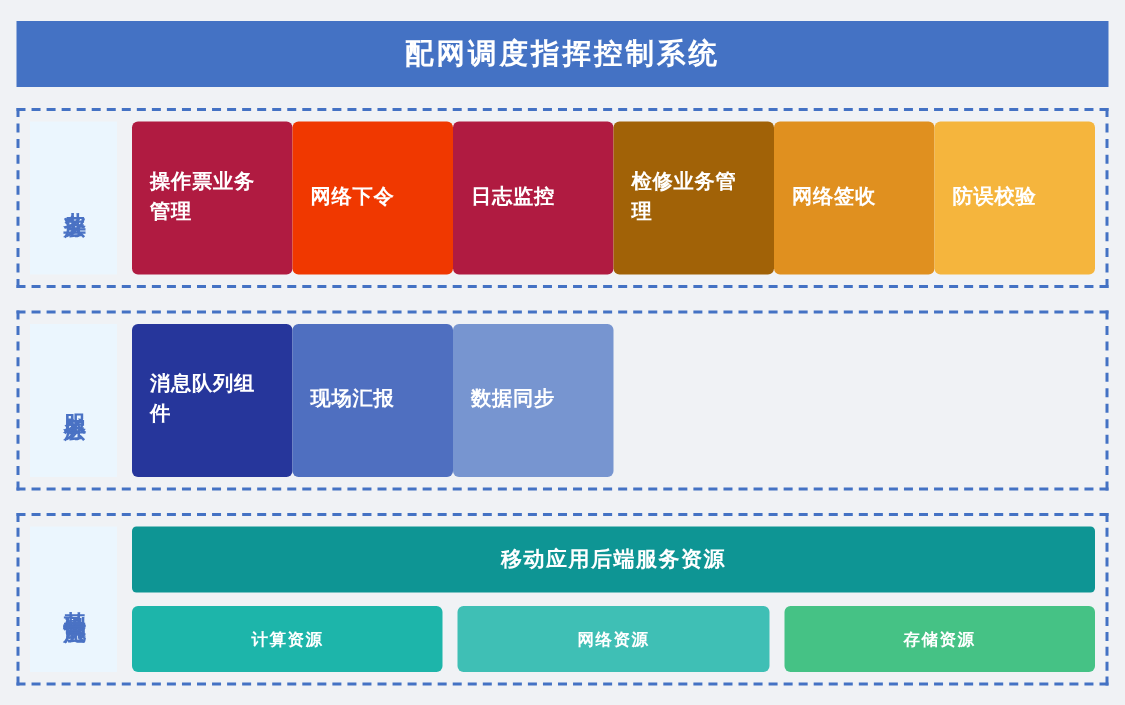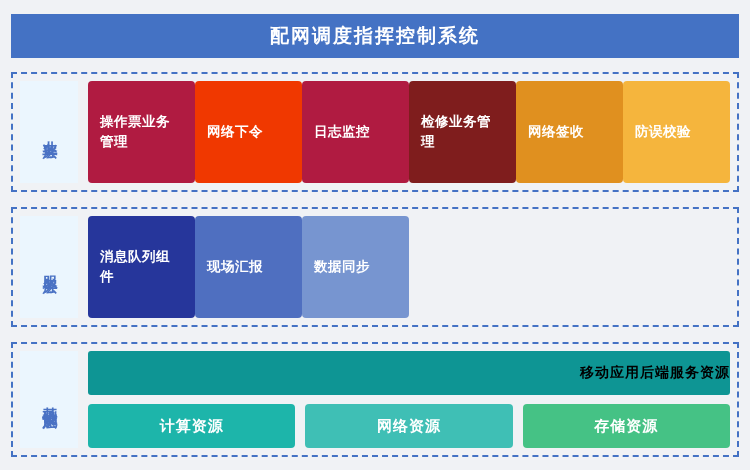--- a/index.html
+++ b/index.html
@@ -105,39 +105,39 @@
     flex: 1 1 auto;
     display: flex;
     flex-direction: column;
     gap: 9px;
   }
   .infra-banner {
     flex: 1 1 0;
     border-radius: 3px;
     display: flex;
     align-items: center;
-    justify-content: flex-end;
-    color: #000000;
+    justify-content: center;
+    color: #ffffff;
     font-size: 14px;
     font-weight: bold;
     letter-spacing: 1px;
   }
   .infra-row {
     flex: 1 1 0;
     display: flex;
     gap: 10px;
   }
   .infra-card {
     flex: 1 1 0;
     border-radius: 4px;
     display: flex;
     align-items: center;
     justify-content: center;
     color: #FFFFFF;
-    font-size: 15px;
+    font-size: 11px;
     font-weight: bold;
     letter-spacing: 1px;
   }
 </style>
 </head>
 <body style="background: rgb(240, 242, 245);">
 
 <div id="diagram">
 
   <div class="title-bar" style="background: rgb(68, 114, 196);">
@@ -151,21 +151,21 @@
     <div class="cards">
       <div class="card" id="b0" style="background: rgb(176, 27, 65);">
         <span>操作票业务管理</span>
       </div>
       <div class="card" id="b1" style="background: rgb(240, 56, 0);">
         <span>网络下令</span>
       </div>
       <div class="card" id="b2" style="background: rgb(176, 27, 65);">
         <span>日志监控</span>
       </div>
-      <div class="card" id="b3" style="background: #7f1d1d;">
+      <div class="card" id="b3" style="background: #a16207;">
         <span>检修业务管理</span>
       </div>
       <div class="card" id="b4" style="background: rgb(224, 144, 31);">
         <span>网络签收</span>
       </div>
       <div class="card" id="b5" style="background: rgb(245, 181, 61);">
         <span>防误校验</span>
       </div>
     </div>
   </div>

